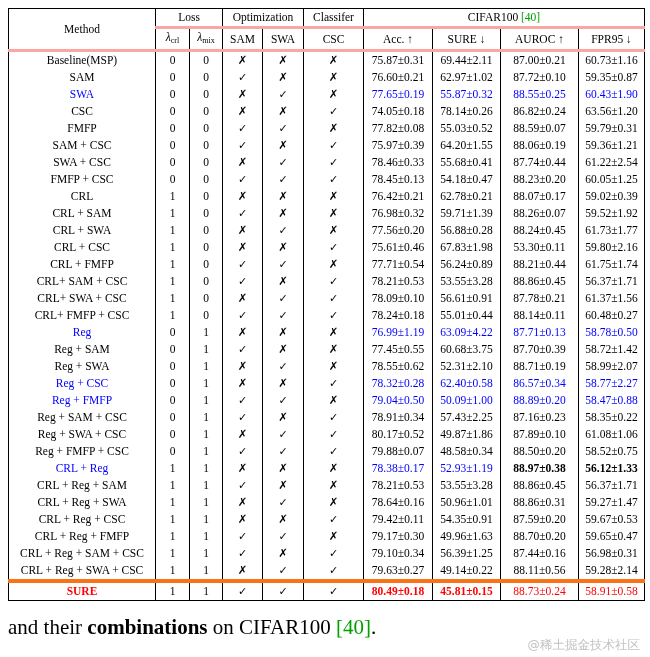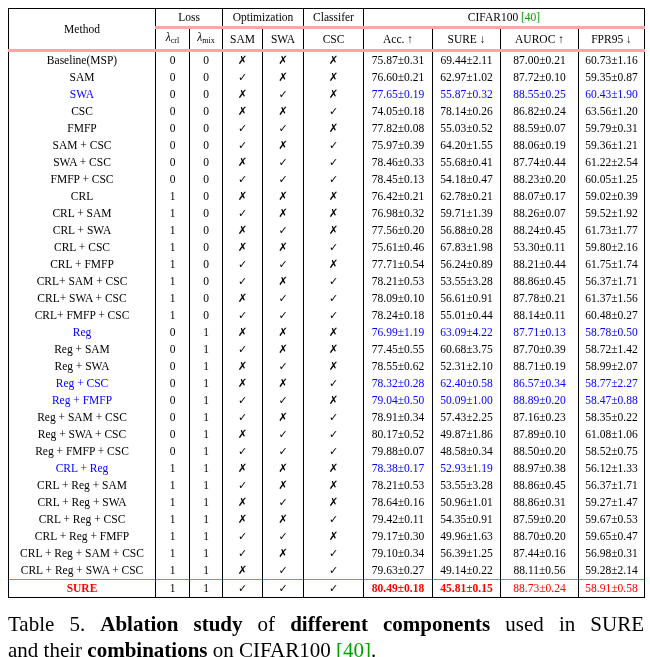--- a/index.html
+++ b/index.html
@@ -9,32 +9,32 @@
   }
   .page{padding:8px 6px 0 8px}
 
   table{border-collapse:collapse;table-layout:fixed;width:636px;border:1.2px solid #000}
   th,td{
     border-left:1px solid #000;border-right:1px solid #000;
     padding:0;text-align:center;font-size:11.5px;font-weight:normal;
     height:17px;line-height:17px;white-space:nowrap;overflow:hidden;
   }
   thead th{border-bottom:3px solid #fca5a5}
-  tr.sep-top td{border-top:1px solid #f97316}
+  tr.sep-top td{border-top:4px solid #f97316}
 
   sub{font-size:8px;vertical-align:-2px}
   .lambda{font-style:italic}
 
   .mark{font-family:"DejaVu Sans",sans-serif;font-size:11px}
   .mark.cross{font-weight:bold;font-size:11.5px}
 
   .blue{color:var(--highlight_blue)}
   .red{color:var(--highlight_red)}
   .redbold{color:var(--highlight_red);font-weight:bold}
-  .bold{font-weight:normal}
+  .bold{font-weight:bold}
   .cite{color:var(--citation_green)}
 
   .caption{margin-top:13px;width:636px;font-size:21px}
   .caption-line{line-height:26px}
   .caption-line.justify-full{text-align:justify;text-align-last:justify}
   .b{font-weight:bold}
 
   .watermark{
     position:absolute;right:10px;bottom:3px;font-size:12.5px;color:#c2c2c2;
     font-family:"DejaVu Sans",sans-serif;
@@ -463,17 +463,17 @@
           <td class="mark check">✓</td>
           <td class="redbold">80.49±0.18</td>
           <td class="redbold">45.81±0.15</td>
           <td class="red">88.73±0.24</td>
           <td class="red">58.91±0.58</td>
         </tr>
       </tbody>
   </table>
 
   <div class="caption" id="caption">
-      <div class="caption-line justify-full"><span>Table 5. </span><span class="b">Ablation study</span><span> of </span><span class="b">different components</span><span> used in SURE</span></div>
       <div class="caption-line"><span>and their </span><span class="b">combinations</span><span> on CIFAR100 </span><span class="cite">[40]</span><span>.</span></div>
     </div>
 
+  <div class="watermark">@稀土掘金技术社区</div>
 </div>
 
 </body></html>

